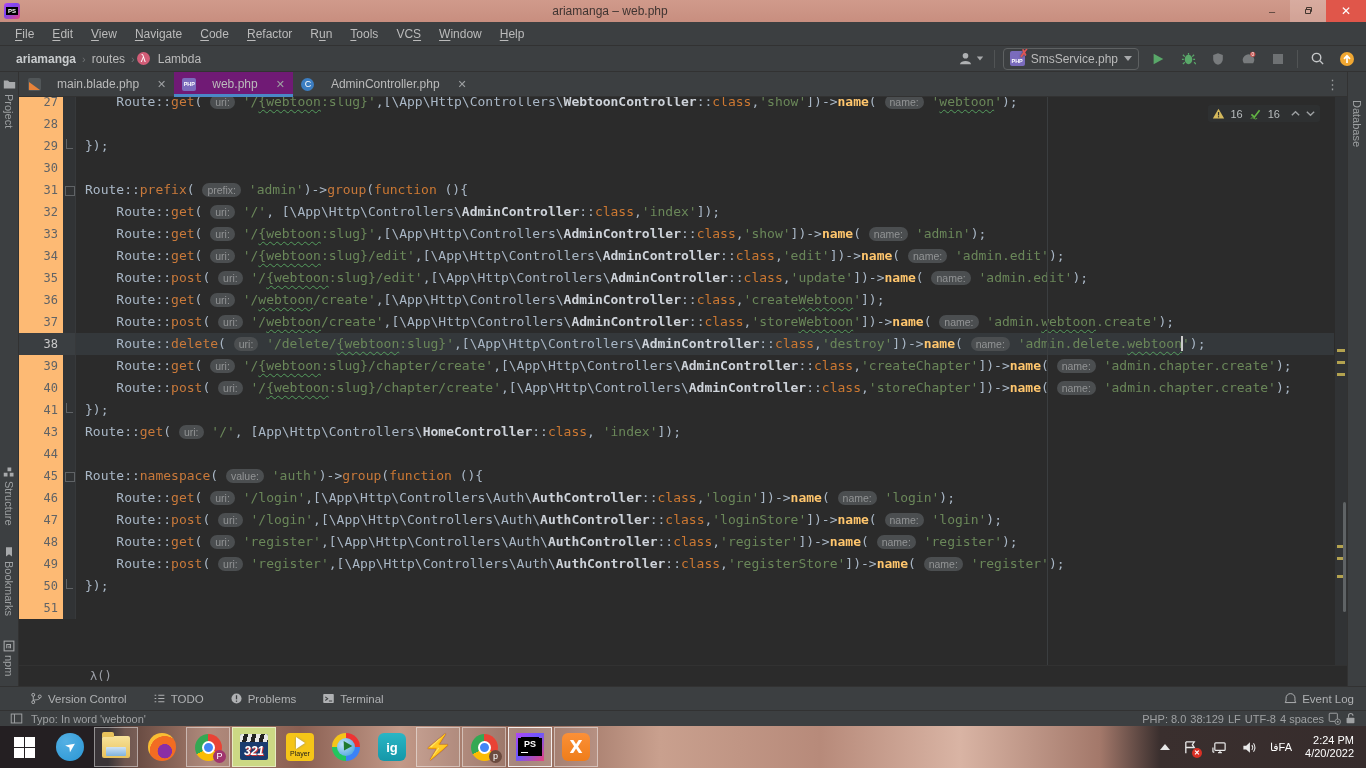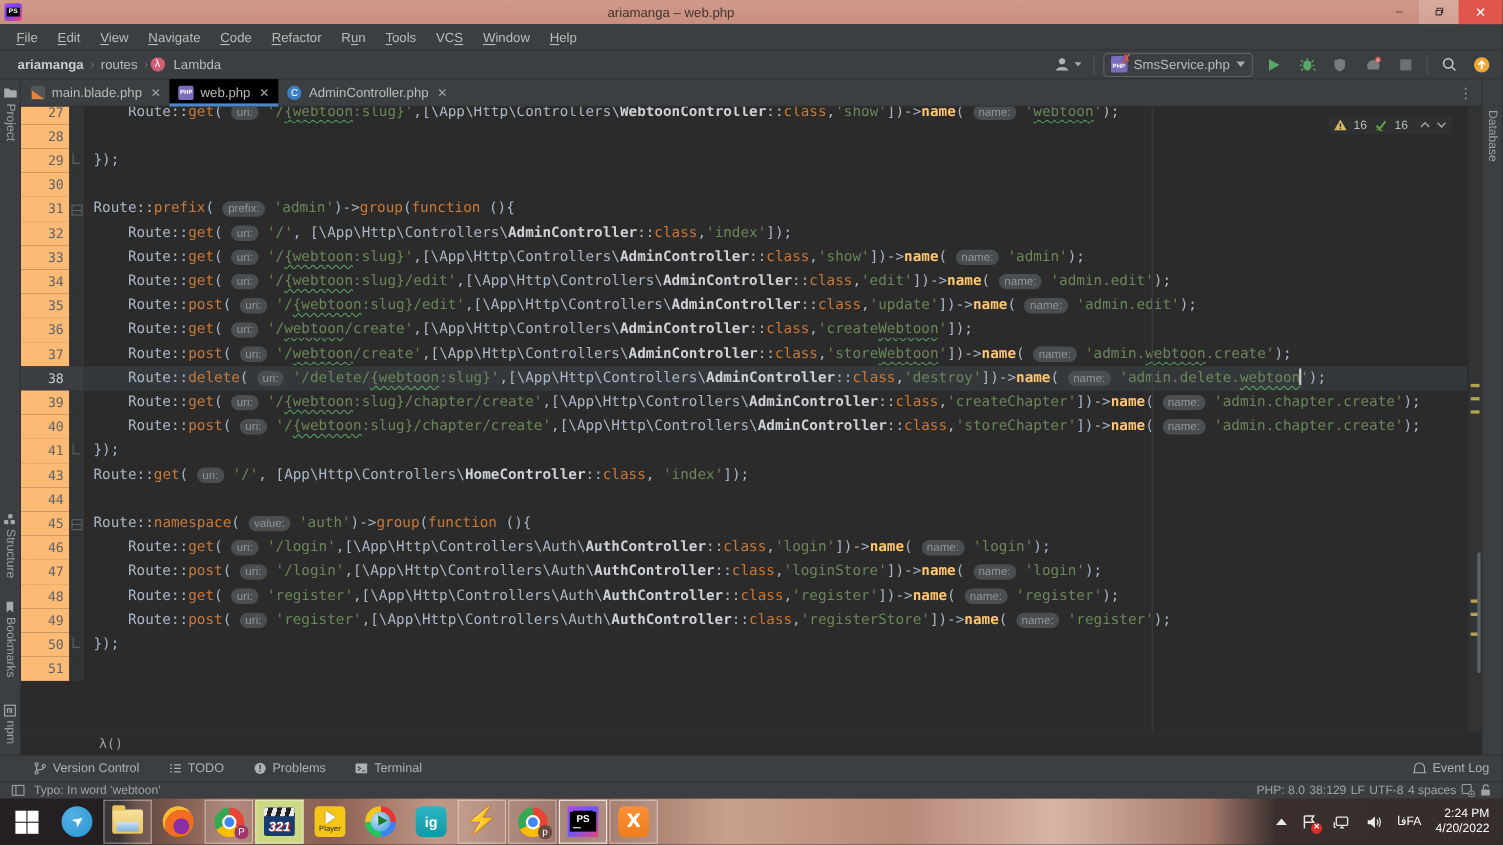--- a/index.html
+++ b/index.html
@@ -41,22 +41,22 @@
   
   .main { display:flex; height:614px;  }
   .stripe { width:19px; background:#3c3f41; position:relative; font-size:11px; color:#9da0a2;}
   .stripe.left{ border-right:1px solid #323232;}
   .stripe.right{ border-left:1px solid #323232;}
   .stripe-item { position:absolute; left:0; width:100%; display:flex; flex-direction:column; align-items:center; gap:3px; cursor:default;}
   .stripe-item .vlabel { writing-mode:vertical-rl; white-space:nowrap;}
   .center-col { flex:1; display:flex; flex-direction:column; min-width:0;}
   
   .tabbar { height:25px; background:#3c3f41; display:flex; align-items:stretch; border-bottom:1px solid #323232; font-size:12px;}
-  .tab { display:flex; align-items:center; gap:6px; padding:0 8px; color:#bbbbbb; position:relative;}
-  .tab.active { background:#000000; }
+  .tab { display:flex; align-items:center; gap:16px; padding:0 8px; color:#bbbbbb; position:relative;}
+  .tab.active { background:#701a75; }
   .tab.active::after { content:""; position:absolute; left:0; right:0; bottom:-1px; height:3px; background:#4A88C7;}
   .tab .close { color:#9da0a2; font-size:11px; margin-left:2px;}
   .tab-ico { width:14px; height:14px; display:inline-flex; align-items:center; justify-content:center;}
   .blade-ico { width:13px; height:13px; background:#515658; border-radius:2px; position:relative; overflow:hidden;}
   .blade-ico::after{ content:""; position:absolute; left:1px; bottom:1px; width:0; height:0; border-left:11px solid #e8833a; border-top:8px solid transparent;}
   .phptab-ico { width:14px; height:13px; background:#7a6bbc; border-radius:2px; color:#fff; font-size:5.5px; font-weight:bold; display:flex; align-items:center; justify-content:center;}
   .ctab-ico { width:13px; height:13px; border-radius:50%; background:#3c7ec2; color:#fff; font-size:9px; line-height:13px; text-align:center;}
   .tab-options { margin-left:auto; display:flex; align-items:center; padding:0 8px; color:#9da0a2; font-size:13px;}
   
   .editor-wrap { flex:1; display:flex; min-height:0;}

